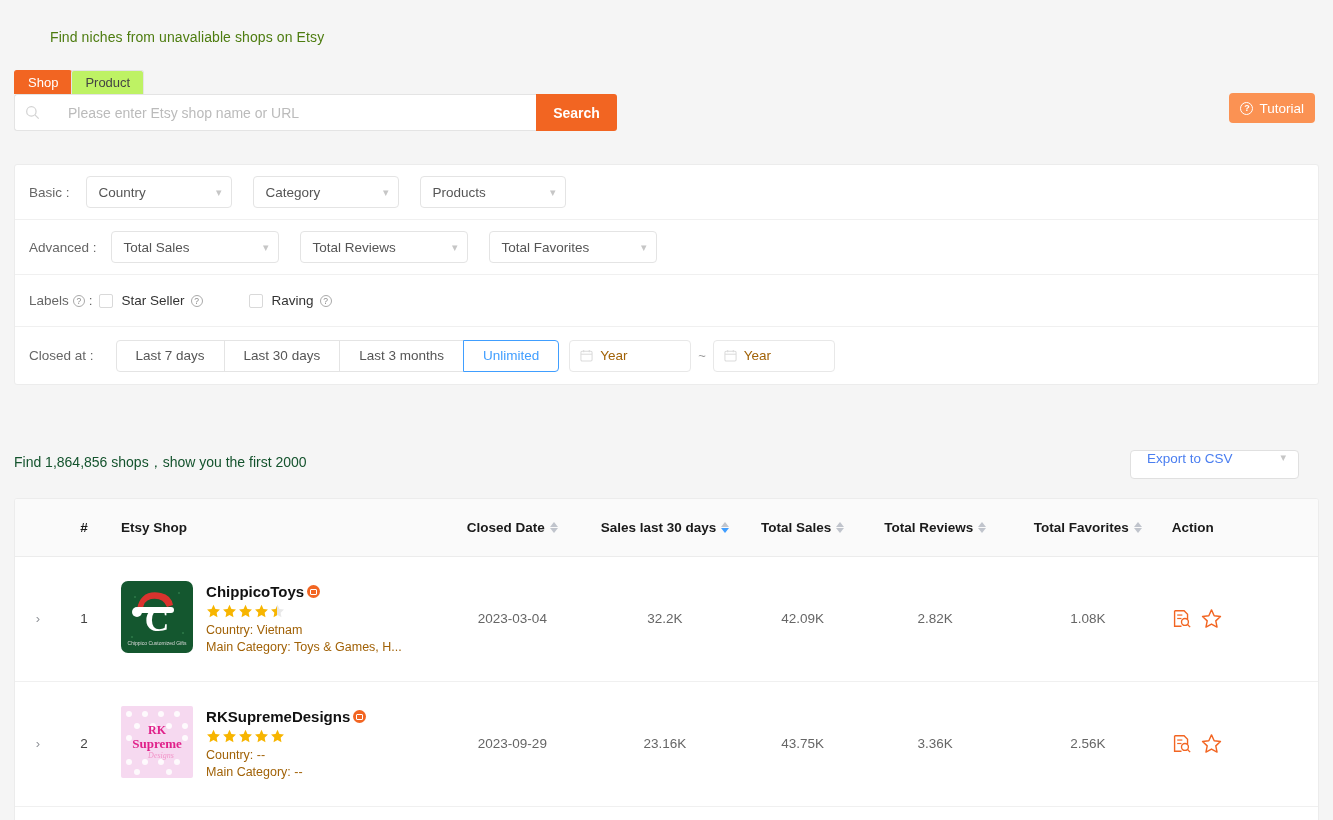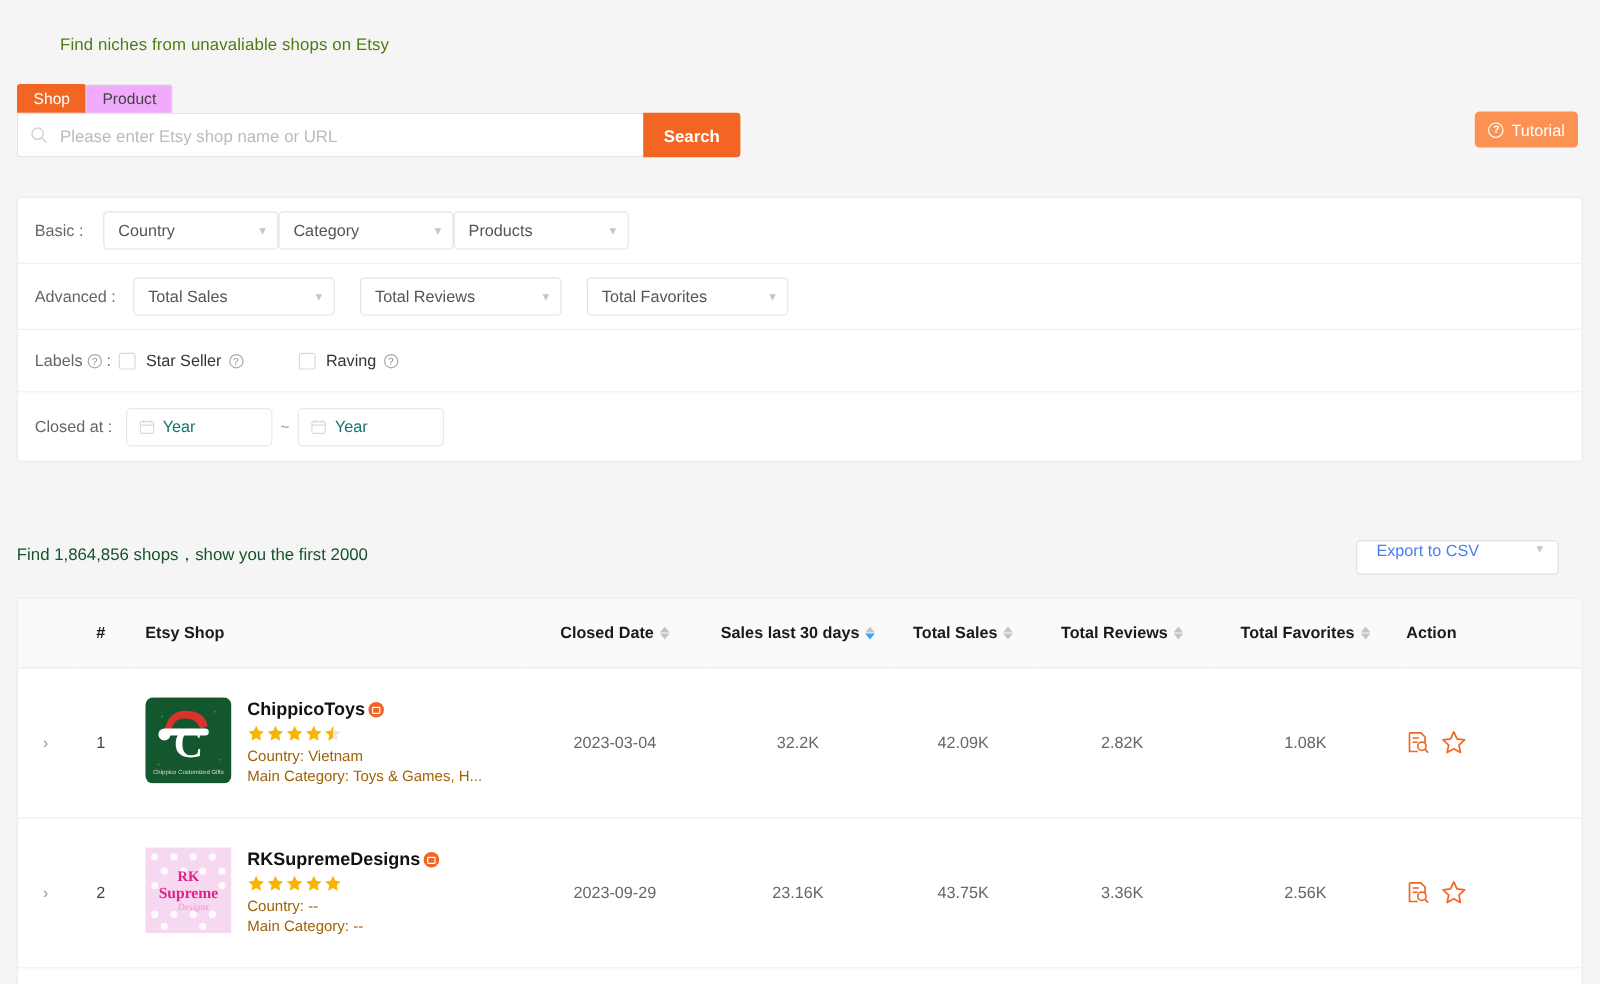--- a/index.html
+++ b/index.html
@@ -18,34 +18,34 @@
     position: absolute; left: 14px; top: 29px;
     font-size: 14px; color: #4d7c0f; letter-spacing: .1px; margin-left: 36px;
   }
 
   
   .tabs { position: absolute; left: 14px; top: 70px; display: flex; }
   .tab {
     height: 24px; line-height: 24px; padding: 0 13px;
     font-size: 13px; cursor: pointer;
     border: 1px solid #e4e4e4; border-bottom: none;
-    border-radius: 3px 3px 0 0; background: #f0abfc; color: #444;
+    border-radius: 3px 3px 0 0; background: #bef264; color: #444;
     margin-right: -1px;
   }
   .tab.active { background: #f26522; color: #fff; border-color: #f26522; font-weight: 400; }
 
   
   .search-wrap {
     position: absolute; left: 14px; top: 94px;
     display: flex; width: 603px; height: 37px;
   }
   .search-box {
     flex: 1; display: flex; align-items: center;
     background: #fff; border: 1px solid #e4e4e4; border-right: none;
-    border-radius: 3px 0 0 3px; padding: 0 10px;
+    border-radius: 3px 0 0 3px; padding: 0 10px; gap: 18px;
   }
   .search-icon { width: 15px; height: 15px; margin-right: 8px; flex: 0 0 auto; opacity:.45; }
   .search-input {
     border: none; outline: none; flex: 1; font-size: 14px;
     color: #333; font-family: inherit; background: transparent;
   }
   .search-input::placeholder { color: #bbb; }
   .search-btn {
     width: 81px; background: #f26522; color: #fff; border: none;
     font-size: 14px; font-weight: bold; cursor: pointer;
@@ -77,21 +77,21 @@
   .frow-closed { height: 57px; }
   .flabel { color: #666; font-size: 13.5px; white-space: nowrap; display: flex; align-items: center; gap:4px;}
 
   .select {
     height: 32px; min-width: 146px; border: 1px solid #e4e4e4; border-radius: 4px;
     background: #fff; display: flex; align-items: center; justify-content: space-between;
     padding: 0 9px 0 12px; font-size: 13.5px; color: #555; cursor: pointer;
   }
   .select .chev { color: #c6c6c6; font-size: 11px; margin-left: 14px; }
 
-  .basic-sel { }
+  .basic-sel { margin-right: 21px; }
   .basic-sel:first-of-type { margin-left: 16px; }
   .adv-sel { margin-right: 21px; width: 168px; }
   .adv-sel:first-of-type { margin-left: 14px; }
 
   .chkwrap { display: flex; align-items: center; gap: 9px; margin-left: 6px; }
   .chkwrap.second { margin-left: 46px; }
   .chk { width: 14px; height: 14px; border: 1px solid #d9d9d9; border-radius: 2px; background:#fff; cursor:pointer;}
   .chklabel { font-size: 13.5px; color: #333; display: flex; align-items: center; gap: 6px; }
   .help-circle {
     width: 12px; height: 12px; border: 1px solid #aaa; border-radius: 50%;
@@ -104,21 +104,21 @@
     border: 1px solid #e4e4e4; margin-right: -1px; background: #fff;
     font-size: 13.5px; color: #555; cursor: pointer; white-space: nowrap;
   }
   .seg:first-child { border-radius: 4px 0 0 4px; }
   .seg:last-child { border-radius: 0 4px 4px 0; }
   .seg.active { color: #409eff; border-color: #409eff; position: relative; z-index: 2; }
 
   .year-input {
     height: 32px; width: 122px; border: 1px solid #e8e8e8; border-radius: 4px;
     background: #fff; display: flex; align-items: center; gap: 7px; padding: 0 10px;
-    font-size: 13.5px; color: #0f766e; cursor: text;
+    font-size: 13.5px; color: #a16207; cursor: text;
   }
   .cal-icon { width: 13px; height: 13px; opacity:.5; flex:0 0 auto;}
   .tilde { color: #999; margin: 0 7px; font-size: 13px; }
   .year-first { margin-left: 11px; }
 
   
   .results-line {
     position: absolute; left: 14px; top: 454px;
     font-size: 14px; color: #14532d;
   }
@@ -246,20 +246,26 @@
       <span class="chk"></span>
       <span class="chklabel">
         <span>Raving</span>
         <span class="help-circle">?</span>
       </span>
     </div>
   </div>
 
   <div class="frow frow-closed">
     <span class="flabel">Closed at :</span>
+    <div class="seg-group">
+      <div class="seg">Last 7 days</div>
+      <div class="seg">Last 30 days</div>
+      <div class="seg">Last 3 months</div>
+      <div class="seg active">Unlimited</div>
+    </div>
     <div class="year-input year-first">
       <svg class="cal-icon" viewBox="0 0 14 14">
         <rect x="1" y="2.5" width="12" height="10.5" rx="1.3" fill="none" stroke="#b6b6b6" stroke-width="1.1"></rect>
         <line x1="1" y1="5.6" x2="13" y2="5.6" stroke="#b6b6b6" stroke-width="1.1"></line>
         <line x1="4" y1="1" x2="4" y2="3.6" stroke="#b6b6b6" stroke-width="1.1"></line>
         <line x1="10" y1="1" x2="10" y2="3.6" stroke="#b6b6b6" stroke-width="1.1"></line>
       </svg>
       <span>Year</span>
     </div>
     <span class="tilde">~</span>

